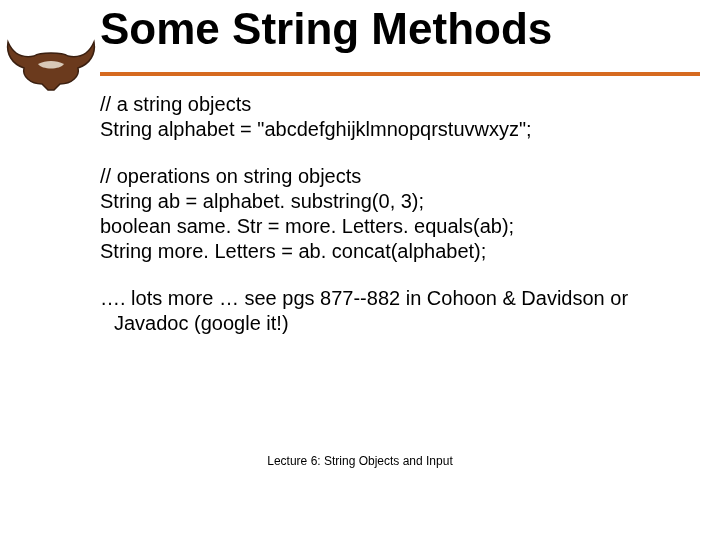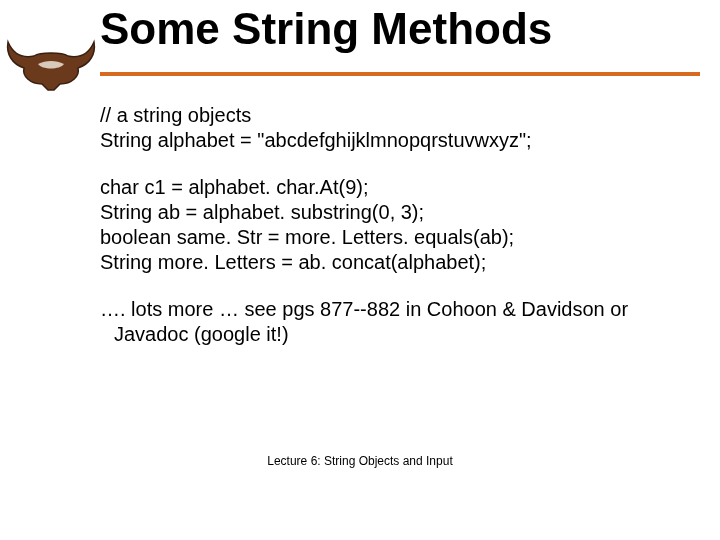--- a/index.html
+++ b/index.html
@@ -46,21 +46,20 @@
   .body {
     position: absolute;
     top: 92px;
     left: 100px;
     right: 30px;
     font-size: 20px;
     line-height: 1.25;
   }
   .block {
     margin-bottom: 22px;
-    margin-top: 11px;
   }
   .note {
     font-size: 20px;
     line-height: 1.25;
     margin-left: 14px;
     text-indent: -14px;
   }
   .footer {
     position: absolute;
     bottom: 12px;
@@ -86,21 +85,21 @@
   <div class="rule"></div>
 
   <div class="body">
 
     <div class="block">
       <div>// a string objects</div>
       <div>String alphabet = "abcdefghijklmnopqrstuvwxyz";</div>
     </div>
 
     <div class="block">
-      <div>char c1 = alphabet. char.At(9);</div>
+      <div>// operations on string objects</div>
       <div>String ab = alphabet. substring(0, 3);</div>
       <div>boolean same. Str = more. Letters. equals(ab);</div>
       <div>String more. Letters = ab. concat(alphabet);</div>
     </div>
 
     <div class="note">…. lots more … see pgs 877--882 in Cohoon &amp; Davidson or Javadoc (google it!)</div>
 
   </div>
 
   <div class="footer">Lecture 6: String Objects and Input</div>

